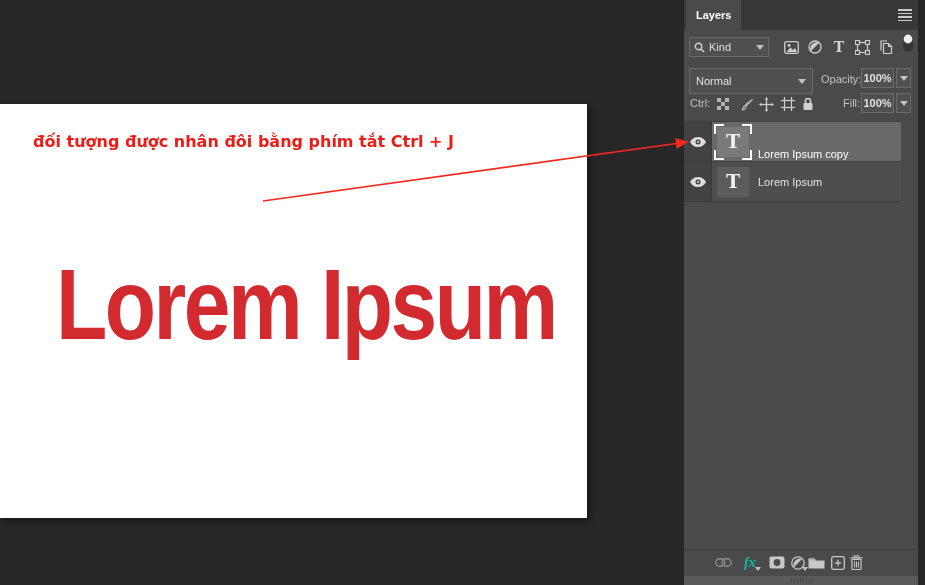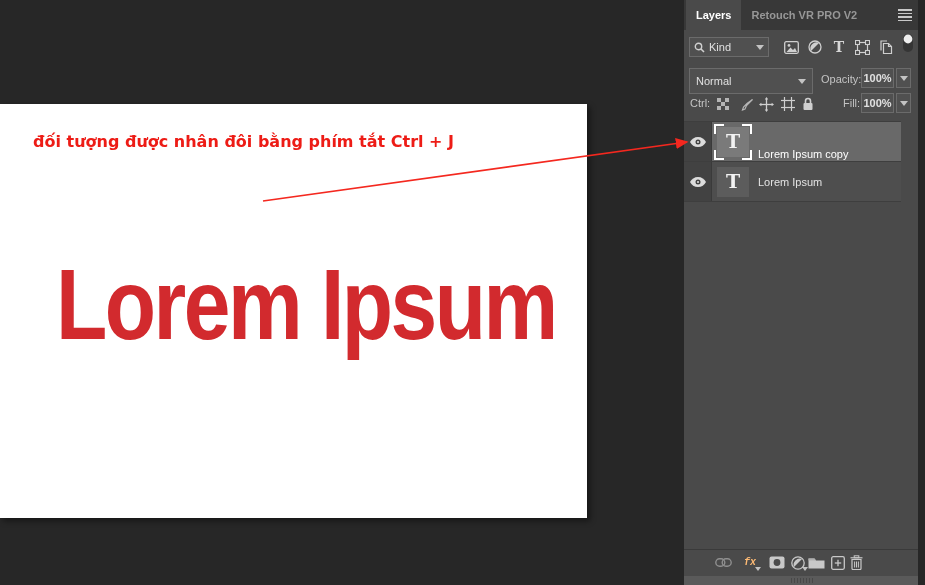--- a/index.html
+++ b/index.html
@@ -67,21 +67,21 @@
   .sel-brk.bl{left:-3px;bottom:-3px;border-left:2px solid #fff;border-bottom:2px solid #fff;}
   .sel-brk.br{right:-3px;bottom:-3px;border-right:2px solid #fff;border-bottom:2px solid #fff;}
   .lname{margin-left:9px;color:#e3e3e3;flex:1;}
   .lrow.selected .lname{color:#ffffff;margin-top:24px;}
   .lname.italic{font-style:italic;}
   .rowlock{margin-right:8px;}
 
   .panel-bottom{position:absolute;left:0;bottom:9px;width:234px;height:26px;background:#4a4a4a;
        border-top:1px solid #3a3a3a;}
   .panel-bottom .bicon{position:absolute;top:4px;height:17px;display:flex;align-items:center;justify-content:center;}
-  .fx-label{font-style:italic;font-family:Liberation Mono, monospace;font-weight:bold;font-size:10px;color:#fdba74;line-height:1;}
+  .fx-label{font-style:italic;font-family:Liberation Serif, serif;font-weight:bold;font-size:14px;color:#14b8a6;line-height:1;}
   .mini-caret{width:0;height:0;border-left:3px solid transparent;border-right:3px solid transparent;
        border-top:4px solid #c3c3c3;position:absolute;}
   .grip-strip{position:absolute;left:0;bottom:0;width:234px;height:9px;background:#5a5a5a;}
   .grip{position:absolute;left:107px;top:2px;width:22px;height:5px;
        background:repeating-linear-gradient(90deg,#484848 0 1px,transparent 1px 3px);}
 </style>
 </head>
 <body>
 
 <div class="app">
@@ -98,23 +98,20 @@
       </marker>
     </defs>
     <line x1="263" y1="201" x2="687" y2="142" stroke="#f4281f" stroke-width="1.6" marker-end="url(#ah)"></line>
   </svg>
 
   <div class="panel">
 
     <div class="tabbar">
       <div class="tab active">
         <span>Layers</span>
-      </div>
-      <div class="tab inactive">
-        <span>Retouch VR PRO V2</span>
       </div>
       <div class="panel-menu">
           <i></i>
           <i></i>
           <i></i>
           <i></i>
         </div>
     </div>
 
     <div class="filter-row">

